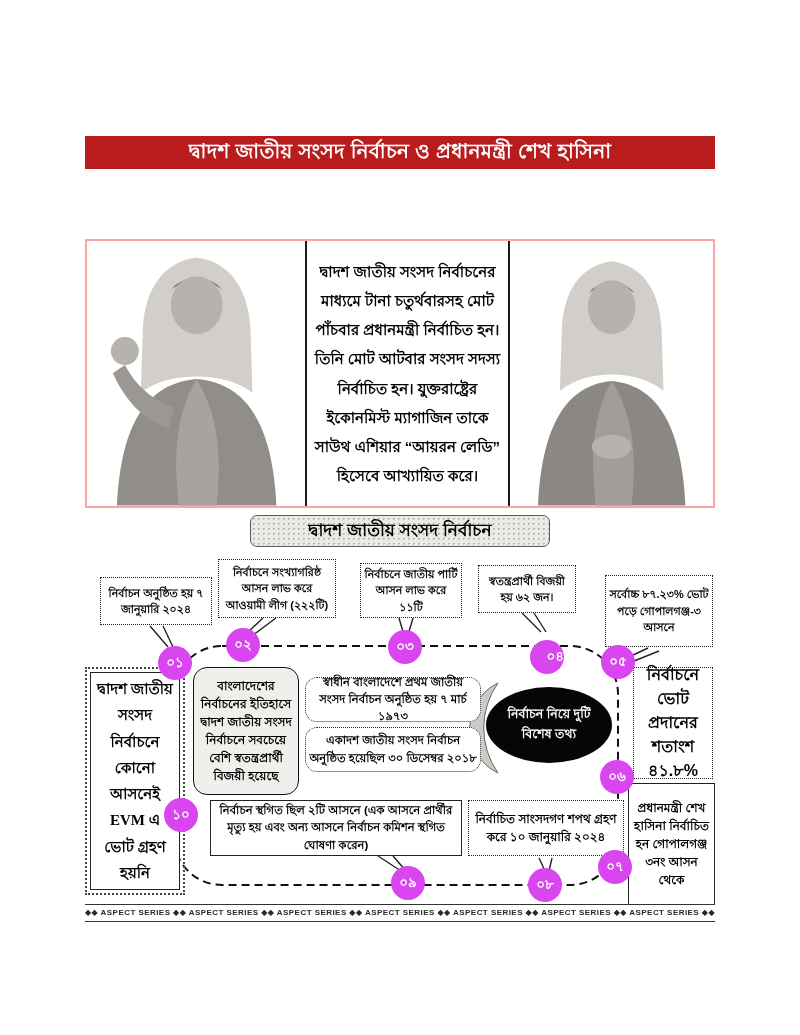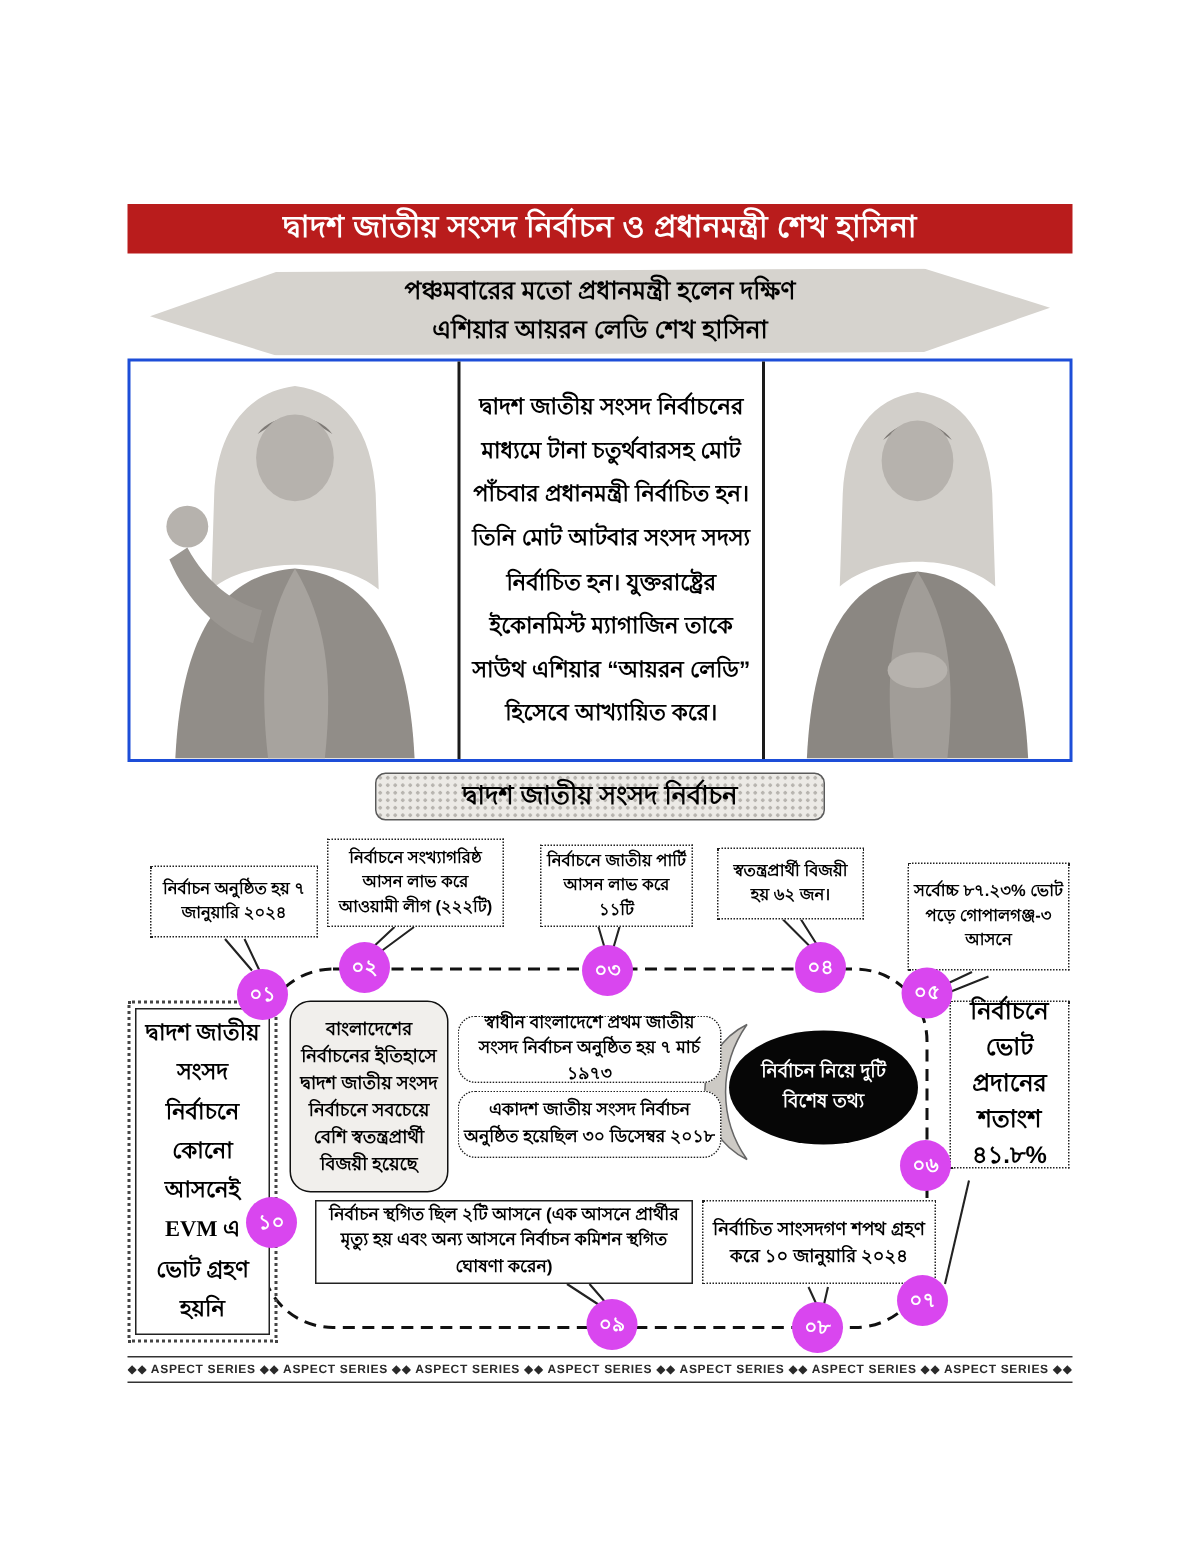--- a/index.html
+++ b/index.html
@@ -29,21 +29,21 @@
 
   
   .ribbon { position:absolute; left:100px; top:179px; width:600px; height:58px; }
   .ribbon-shape { position:absolute; inset:0; background:#d6d3ce;
     clip-path:polygon(0 55%, 14% 4%, 86% 0, 100% 45%, 86% 96%, 14% 100%); }
   .ribbon-text { position:absolute; inset:0; display:flex; flex-direction:column;
     align-items:center; justify-content:center; font-weight:bold; font-size:16.5px; line-height:1.55; }
 
   
   .photo-strip { position:absolute; left:85px; top:239px; width:630px; height:269px;
-    border:2px solid #1d4ed8; display:flex; box-sizing:border-box; background:#fff; }
+    border:2px solid #fca5a5; display:flex; box-sizing:border-box; background:#fff; }
   .photo-cell { width:219px; border-right:2px solid #1a1a1a; position:relative; overflow:hidden; }
   .photo-cell.right-cell { width:204px; border-right:none; }
   .text-cell { width:203px; border-right:2px solid #1a1a1a; box-sizing:border-box;
     display:flex; align-items:center; padding:6px 7px; }
   .intro-text { margin:0; width:100%; font-size:15px; font-weight:bold; text-align:center; line-height:1.95; }
   .photo-cell svg { position:absolute; left:0; top:0; width:100%; height:100%; }
 
   
   .section-pill {
     position:absolute; left:250px; top:515px; width:300px; height:32px;
@@ -89,27 +89,20 @@
 </head>
 <body>
 
 <div class="page">
 
 
   <div class="title-banner">
     <span>দ্বাদশ জাতীয় সংসদ নির্বাচন ও প্রধানমন্ত্রী শেখ হাসিনা</span>
   </div>
 
-  <div class="ribbon">
-    <div class="ribbon-shape"></div>
-    <div class="ribbon-text">
-      <div>পঞ্চমবারের মতো প্রধানমন্ত্রী হলেন দক্ষিণ</div>
-      <div>এশিয়ার আয়রন লেডি শেখ হাসিনা</div>
-    </div>
-  </div>
 
   <section class="photo-strip">
     <div class="photo-cell">
       <svg viewBox="0 0 219 265">
         <path d="M110 16 C78 20 58 46 56 88 L54 152 C80 130 140 130 166 152 L164 88 C162 46 142 20 110 16 Z" fill="#d2cfca"></path>
         <path d="M85 48 Q110 30 135 48 Q128 38 110 36 Q92 38 85 48 Z" fill="#7f7b77"></path>
         <ellipse cx="110" cy="64" rx="26" ry="29" fill="#b6b2ad"></ellipse>
         <path d="M30 265 C34 180 62 142 110 138 C158 142 186 180 190 265 Z" fill="#918d88"></path>
         <path d="M110 138 C90 172 86 212 92 265 L130 265 C136 208 130 172 110 138 Z" fill="#a7a39e"></path>
         <circle cx="38" cy="110" r="14" fill="#b6b2ad"></circle>
@@ -184,38 +177,41 @@
       <span>একাদশ জাতীয় সংসদ নির্বাচন অনুষ্ঠিত হয়েছিল ৩০ ডিসেম্বর ২০১৮</span>
     </div>
 
     <div class="ellipse">
       <span>নির্বাচন নিয়ে দুটি বিশেষ তথ্য</span>
     </div>
 
     <div class="callout" style="left:633px; top:112px; width:80px; height:112px; font-size:16px;">
       <span>নির্বাচনে ভোট প্রদানের শতাংশ ৪১.৮%</span>
     </div>
+    <div class="callout solid" style="left:628px; top:228px; width:87px; height:122px; font-size:12px;">
+      <span>প্রধানমন্ত্রী শেখ হাসিনা নির্বাচিত হন গোপালগঞ্জ ৩নং আসন থেকে</span>
+    </div>
 
     <div class="callout solid" style="left:210px; top:245px; width:252px; height:56px; font-size:11.5px;">
       <span>নির্বাচন স্থগিত ছিল ২টি আসনে (এক আসনে প্রার্থীর মৃত্যু হয় এবং অন্য আসনে নির্বাচন কমিশন স্থগিত ঘোষণা করেন)</span>
     </div>
     <div class="callout" style="left:468px; top:245px; width:156px; height:56px; font-size:12px;">
       <span>নির্বাচিত সাংসদগণ শপথ গ্রহণ করে ১০ জানুয়ারি ২০২৪</span>
     </div>
 
     <div class="num-circle" style="left:175px; top:108px;">
         <span>০১</span>
       </div>
     <div class="num-circle" style="left:243px; top:90px;">
         <span>০২</span>
       </div>
     <div class="num-circle" style="left:405px; top:92px;">
         <span>০৩</span>
       </div>
-    <div class="num-circle" style="left:547px; top:90px;">
+    <div class="num-circle" style="left:547px; top:102px;justify-content:flex-end;">
         <span>০৪</span>
       </div>
     <div class="num-circle" style="left:618px; top:107px;">
         <span>০৫</span>
       </div>
     <div class="num-circle" style="left:617px; top:222px;">
         <span>০৬</span>
       </div>
     <div class="num-circle" style="left:615px; top:312px;">
         <span>০৭</span>

